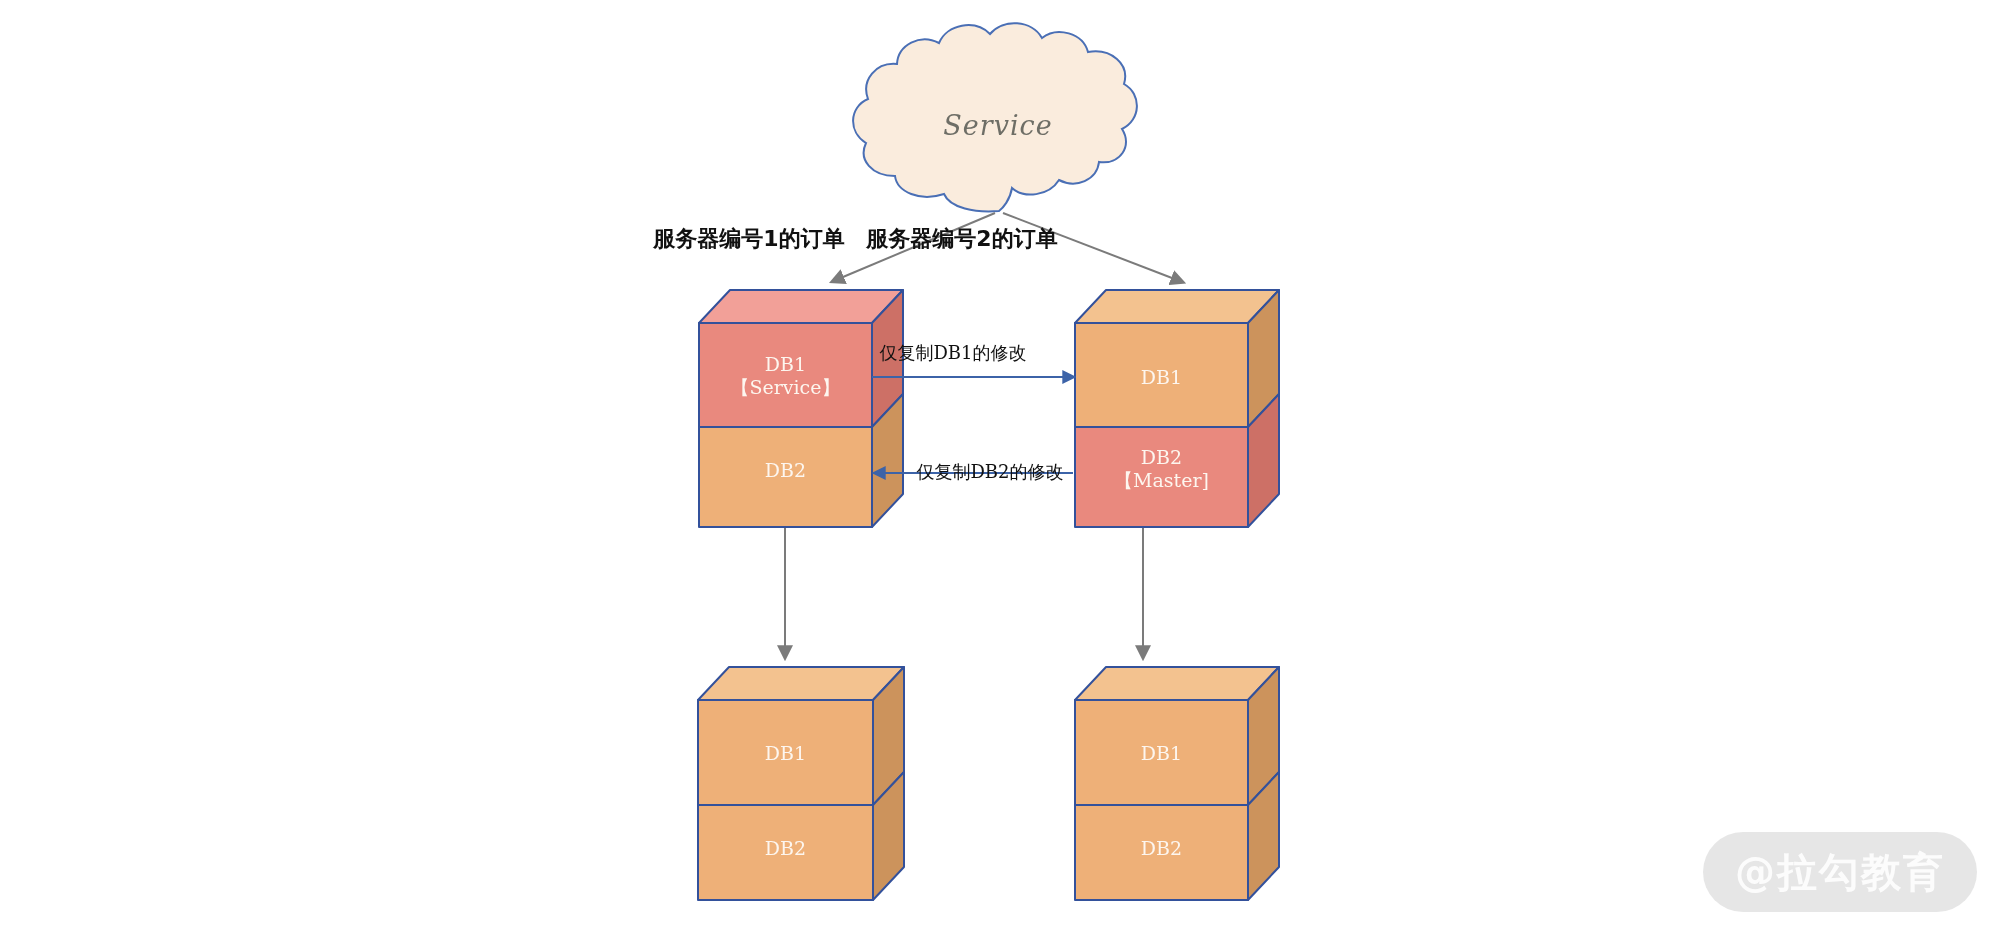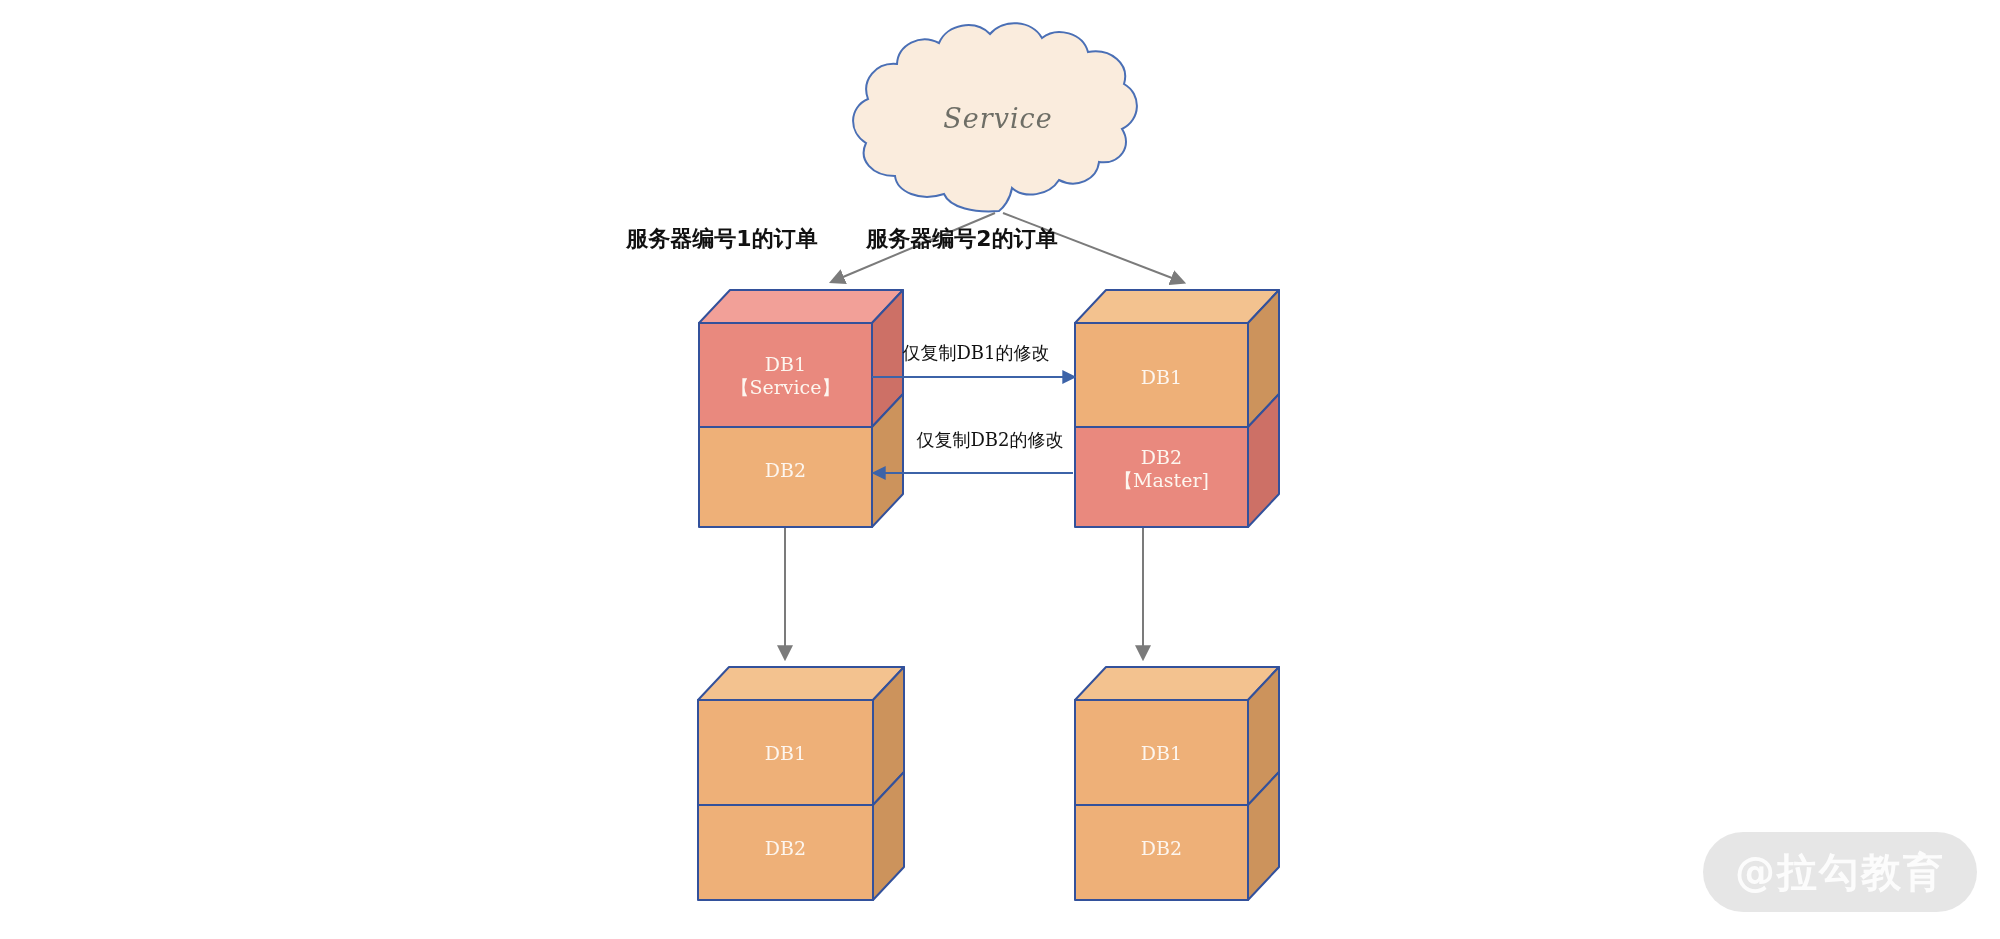--- a/index.html
+++ b/index.html
@@ -10,21 +10,21 @@
   .cloud{stroke:#4a6fb5;stroke-width:2;}
   .flow{stroke:#7b7b7b;stroke-width:2;fill:none;}
   .repl{stroke:#3c63a8;stroke-width:2;fill:none;}
   .lbl{position:absolute;text-align:center;color:#111111;}
   .branch-lbl{width:220px;font-size:22px;font-weight:bold;line-height:26px;
               font-family:"DejaVu Sans",sans-serif;}
   .arrow-lbl{width:200px;font-size:18px;line-height:20px;font-family:"DejaVu Serif",serif;}
   .box-lbl{position:absolute;text-align:center;color:#fdf6ef;font-size:19px;line-height:23px;
            font-family:"DejaVu Serif",serif;}
   .service-lbl{position:absolute;text-align:center;font-style:italic;font-size:27px;
-               letter-spacing:1px;color:#6e6e66;font-family:"DejaVu Serif",serif;}
+               letter-spacing:1px;color:#6e6e66;font-family:"DejaVu Serif",serif;margin-top:7px;}
   #watermark{position:absolute;left:1703px;top:832px;width:274px;height:80px;border-radius:40px;
              background:rgba(217,217,217,0.65);display:flex;align-items:center;justify-content:center;}
   #watermark span{color:#ffffff;font-size:40px;font-weight:bold;letter-spacing:2px;opacity:0.9;}
 </style>
 </head>
 <body>
 
 <div id="stage">
 
   <svg id="diagram-svg" width="2000" height="939" viewBox="0 0 2000 939">
@@ -83,25 +83,25 @@
 
     <line class="repl" x1="872" y1="377" x2="1063" y2="377" marker-end="url(#ah-blue)"></line>
     <line class="repl" x1="1073" y1="473" x2="885" y2="473" marker-end="url(#ah-blue)"></line>
 
     <line class="flow" x1="785" y1="528" x2="785" y2="646" marker-end="url(#ah-gray)"></line>
     <line class="flow" x1="1143" y1="528" x2="1143" y2="646" marker-end="url(#ah-gray)"></line>
   </svg>
 
   <div class="service-lbl" style="left:903px;top:103px;width:190px;">Service</div>
 
-  <div class="lbl branch-lbl" style="left:612px;top:226px;">服务器编号1的订单</div>
+  <div class="lbl branch-lbl" style="left:639px;top:226px;">服务器编号1的订单</div>
   <div class="lbl branch-lbl" style="left:852px;top:226px;">服务器编号2的订单</div>
 
-  <div class="lbl arrow-lbl" style="left:876px;top:343px;">仅复制DB1的修改</div>
-  <div class="lbl arrow-lbl" style="left:890px;top:430px;">仅复制DB2的修改</div>
+  <div class="lbl arrow-lbl" style="left:853px;top:343px;">仅复制DB1的修改</div>
+  <div class="lbl arrow-lbl" style="left:890px;top:462px;">仅复制DB2的修改</div>
 
   <div class="box-lbl" style="left:699px;top:353px;width:173px;">
     <div>DB1</div>
     <div>【Service】</div>
   </div>
   <div class="box-lbl" style="left:699px;top:459px;width:173px;">DB2</div>
 
   <div class="box-lbl" style="left:1075px;top:366px;width:173px;">DB1</div>
   <div class="box-lbl" style="left:1075px;top:446px;width:173px;">
     <div>DB2</div>

